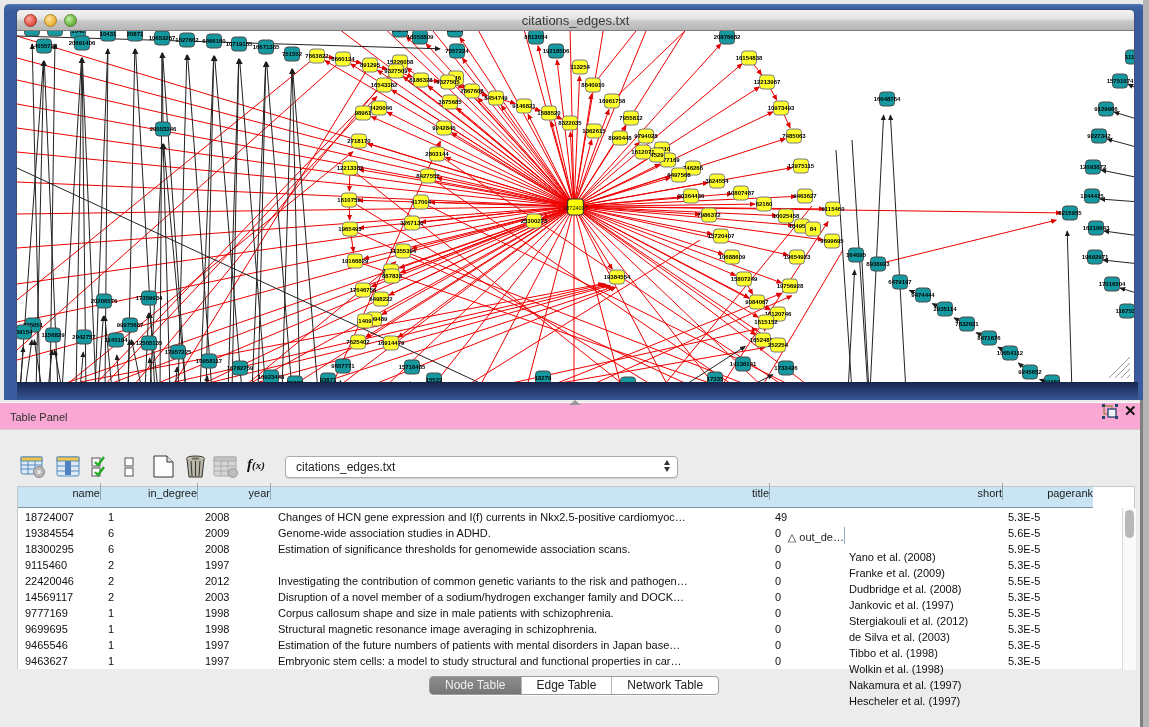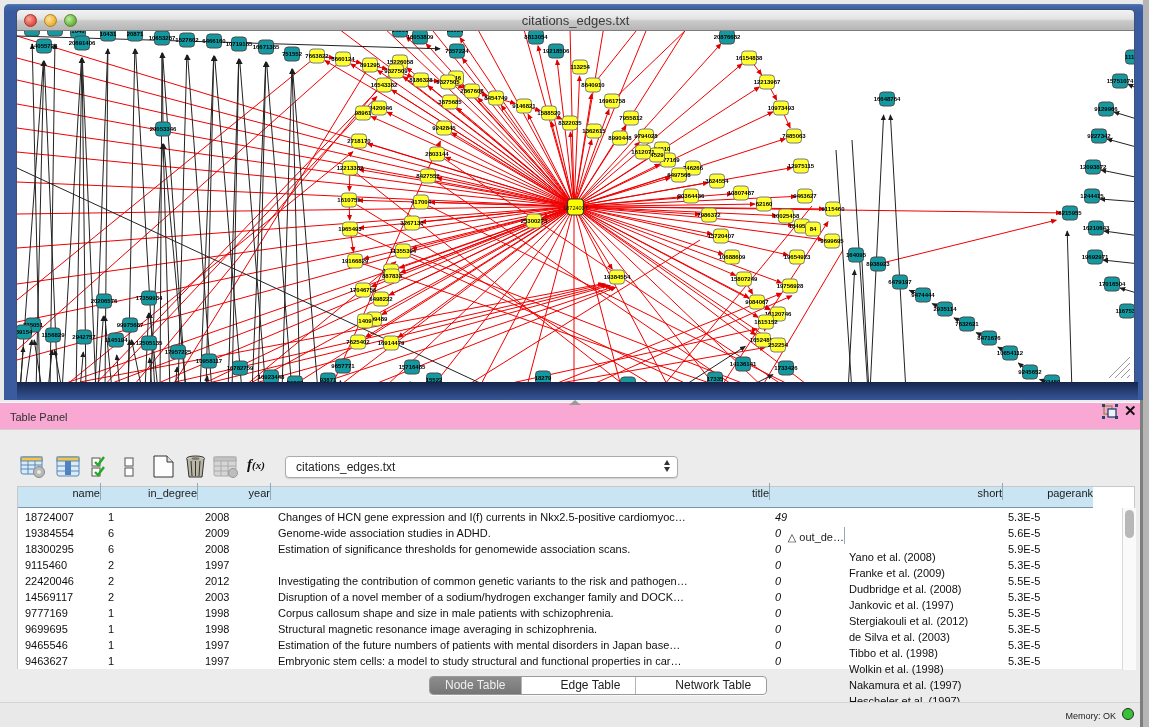--- a/index.html
+++ b/index.html
@@ -37,28 +37,28 @@
   border-top:5px solid #333; }
 #tablewrap { position:absolute; left:17px; top:86px; width:1118px; height:183px; background:#fff;
   border:1px solid #c8c8c8; border-bottom:none; }
 #thead { position:absolute; left:0; top:0; width:1075px; height:21px; background:#c9e5f3;
   border-bottom:1px solid #7c95a5; font-size:11px; color:#1c1c1c; }
 #thead div { position:absolute; top:0; text-align:right; border-right:1px solid #8fa9b8; height:17px; margin-top:-4px; padding-top:4px; }
 #tbody { position:absolute; left:0; top:22px; width:1104px; }
 .tr { position:relative; height:16px; font-size:11px; color:#0f0f0f; white-space:nowrap; }
 .tr div { position:absolute; top:2px; overflow:hidden; }
 .c0 { left:7px; width:92px; } .c1 { left:90px; width:95px; } .c2 { left:187px; width:80px; }
-.c3 { left:260px; width:492px; } .c4 { left:757px; width:70px;font-style:italic; }
+.c3 { left:260px; width:492px; } .c4 { left:757px; width:70px; }
 .c5 { left:831px; width:160px;margin-top:40px; } .c6 { left:990px; width:98px; }
 #vscroll { position:absolute; left:1104px; top:21px; width:14px; height:162px; background:#fafafa;
   border-left:1px solid #d8d8d8; }
 #vthumb { position:absolute; left:2px; top:2px; width:9px; height:28px; background:#b8b8b8; border-radius:5px; }
 #tabs { position:absolute; left:429px; top:276px; height:19px; display:flex;
   border:1px solid #9b9b9b; border-radius:4px; overflow:hidden; background:#fff;
-  font-size:12px; line-height:17px; box-shadow:0 1px 0 rgba(255,255,255,.7);gap:24px; }
+  font-size:12px; line-height:17px; box-shadow:0 1px 0 rgba(255,255,255,.7); }
 #tabs div { padding:0 15px; color:#222; border-right:1px solid #b5b5b5; }
 #tabs div:last-child { border-right:none; }
 #tabs .sel { background:linear-gradient(#8d8d8d,#767676); color:#efefef; }
 #status { position:absolute; left:0; top:302px; width:1144px; height:25px; background:#e9e9e9;
   border-top:1px solid #d6d6d6; }
 #status .mem { position:absolute; right:28px; top:8px; font-size:9px; color:#222; }
 #memdot { position:absolute; right:10px; top:5px; width:12px; height:12px; border-radius:50%;
   background:#35c335; border:1.5px solid #2b2b2b; }
 #redge { position:absolute; left:1140px; top:400px; width:3px; height:327px; background:#7e7e7e; }
 #redge2 { position:absolute; left:1143px; top:0; width:6px; height:727px; background:#b5b5b5; }
@@ -804,24 +804,20 @@
       </div>
     <div id="vscroll">
         <div id="vthumb"></div>
       </div>
   </div>
   <div id="tabs">
     <div class="sel">Node Table</div>
       <div>Edge Table</div>
       <div>Network Table</div>
   </div>
-  <div id="status">
-    <div class="mem">Memory: OK</div>
-      <div id="memdot"></div>
-  </div>
   <svg class="fiticon" width="19" height="16">
     <rect x="3" y="2" width="8" height="8" fill="none" stroke="#9a8a40" stroke-width="1.3"></rect>
     <rect x="7" y="5" width="8" height="8" fill="#eef2fa" stroke="#26436e" stroke-width="1.3"></rect>
     <rect x="1" y="0" width="3" height="3" fill="#26436e"></rect>
       <rect x="14" y="0" width="3" height="3" fill="#26436e"></rect>
     <rect x="1" y="12" width="3" height="3" fill="#26436e"></rect>
       <rect x="14" y="12" width="3" height="3" fill="#26436e"></rect>
   </svg>
   <div class="xicon">✕</div>
 </div>

